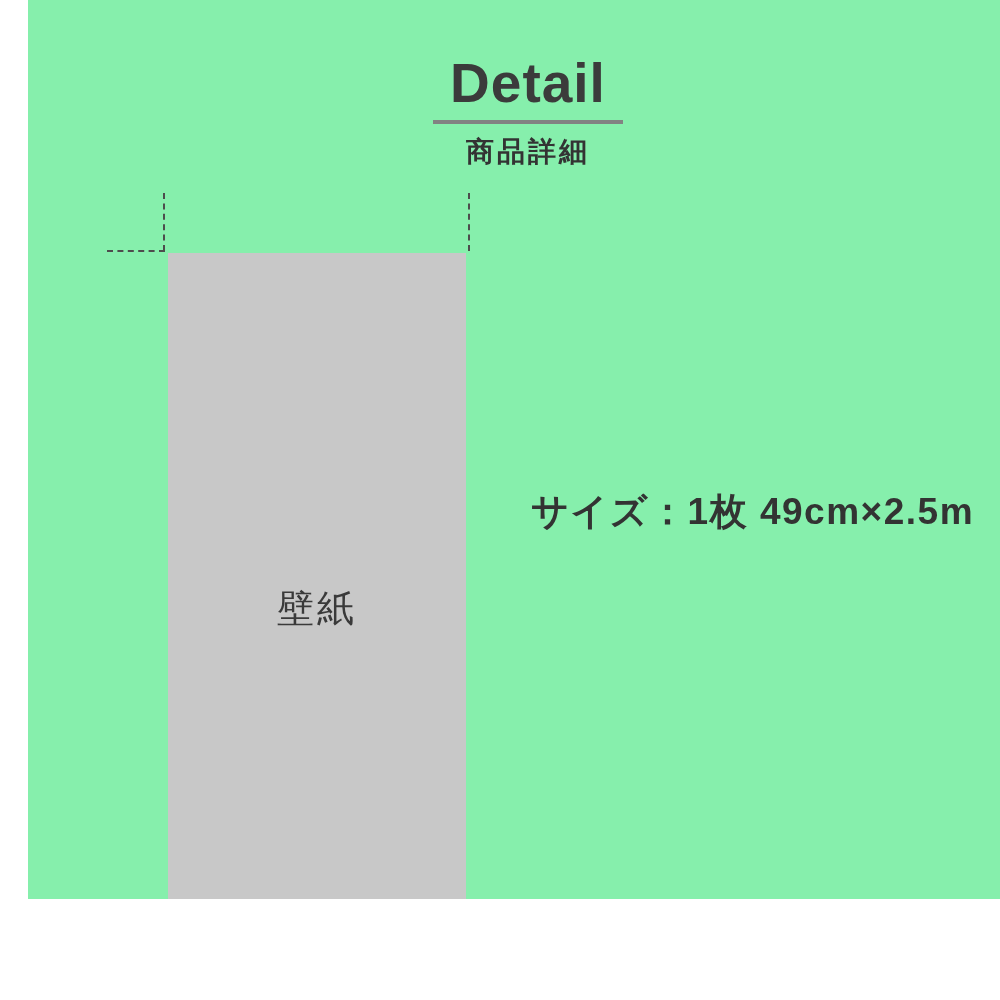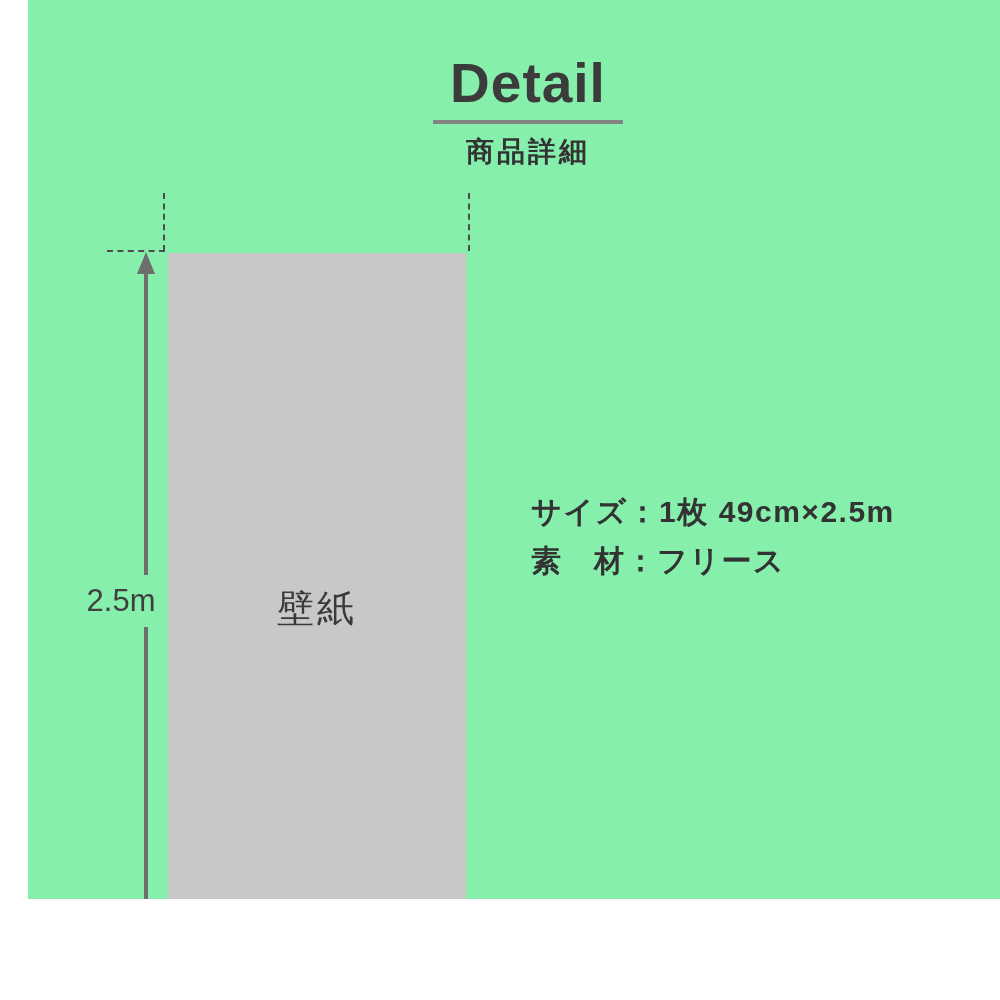--- a/index.html
+++ b/index.html
@@ -164,21 +164,21 @@
   }
 
   
   .specs {
     position: absolute;
     left: 503px;
     top: 490px;
     color: #333333;
   }
   .specs .spec-line {
-    font-size: 30px;
+    font-size: 37px;
     font-weight: bold;
     letter-spacing: 1.5px;
     line-height: 44px;
     white-space: nowrap;
   }
   .specs .spec-line + .spec-line {
     margin-top: 5px;
   }
 </style>
 </head>
@@ -193,28 +193,18 @@
   <div class="dash-v left"></div>
   <div class="dash-v right"></div>
   <div class="dash-h top"></div>
   <div class="dash-h bottom"></div>
 
 
   <div class="panel">
     <span class="label">壁紙</span>
   </div>
 
-  <div class="height-dim">
-    <span class="arrow-up"></span>
-    <span class="seg"></span>
-    <span class="label-slot">
-      <span class="label">2.5m</span>
-    </span>
-    <span class="seg"></span>
-    <span class="arrow-down"></span>
-  </div>
 
   <div class="specs">
     <div class="spec-line">サイズ：1枚 49cm×2.5m</div>
-    <div class="spec-line">素　材：フリース</div>
   </div>
 
 </div>
 
 </body></html>

